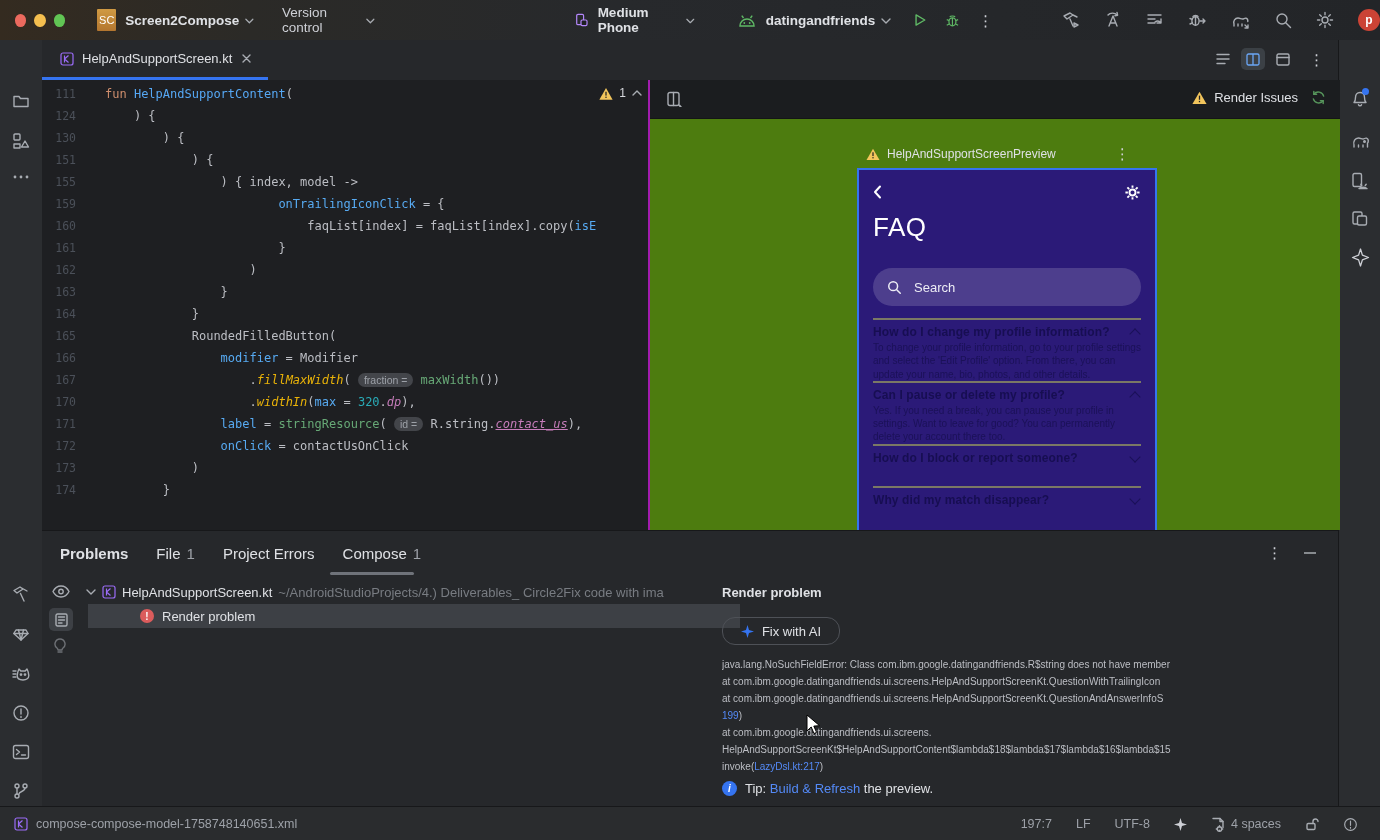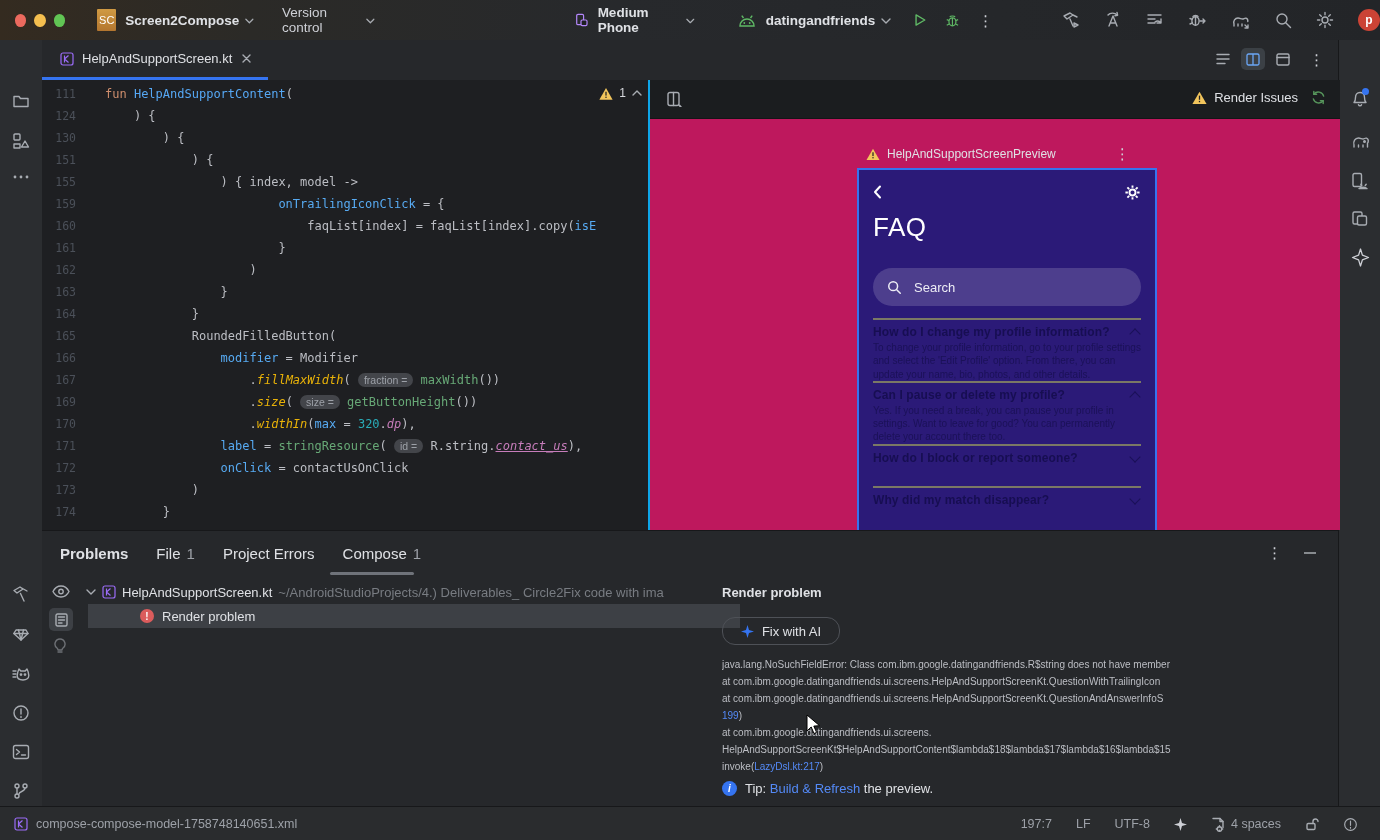--- a/index.html
+++ b/index.html
@@ -43,21 +43,21 @@
   .c-ext{color:#eab308;font-style:italic;} .c-call{color:#67A876;}
   .c-num{color:#2AACB8;} .c-dp{color:#C77DBB;font-style:italic;}
   .c-strref{color:#C77DBB;font-style:italic;text-decoration:underline;}
   .c-p{color:#BCBEC4;}
   .c-hint{background:#43454A;color:#9DA1A8;border-radius:7px;padding:1px 6px;font-size:10.5px;
           font-family:"Liberation Sans",sans-serif;font-style:normal;}
   .warnbadge{position:absolute;right:28px;top:6px;display:flex;align-items:center;gap:6px;font-size:12px;color:#D5D7DC;}
   .smark{position:absolute;border-radius:2px;}
 
   
-  .preview{left:648px;top:80px;width:690px;height:450px;background:#be185d;border-left:2px solid #0ea5e9;overflow:hidden;}
+  .preview{left:648px;top:80px;width:690px;height:450px;background:#4d7c0f;border-left:2px solid #a21caf;overflow:hidden;}
   .pv-toolbar{position:absolute;left:0;top:0;width:100%;height:38px;background:#1B1D1F;border-bottom:1px solid #141517;}
   .pv-issues{position:absolute;right:14px;top:10px;display:flex;align-items:center;gap:7px;font-size:13px;}
   .pv-label{position:absolute;left:216px;top:66px;display:flex;align-items:center;gap:7px;font-size:12px;color:#DFE1E5;}
   .device{position:absolute;left:207px;top:88px;width:268px;height:400px;border:2px solid #3574F0;background:#2B1A78;
           overflow:hidden;padding:12px 14px;box-sizing:content-box;}
   .d-appbar{display:flex;justify-content:space-between;align-items:center;height:20px;color:#fff;}
   .d-title{margin-top:10px;font-size:26px;letter-spacing:.5px;color:#FFFFFF;height:32px;}
   .d-search{margin-top:24px;height:38px;border-radius:19px;background:rgba(255,255,255,.16);
             display:flex;align-items:center;padding:0 14px;gap:12px;color:#EDEDF5;font-size:13px;}
   .faq-list{margin-top:12px;}
@@ -302,21 +302,20 @@
         <div class="crow"><span class="lnum">155</span><span class="ltext"><span>                </span><span class="c-p">) { index, model -&gt;</span></span></div>
         <div class="crow"><span class="lnum">159</span><span class="ltext"><span>                        </span><span class="c-named">onTrailingIconClick</span><span class="c-p"> = {</span></span></div>
         <div class="crow"><span class="lnum">160</span><span class="ltext"><span>                            </span><span class="c-p">faqList[index] = faqList[index].copy(</span><span class="c-named">isE</span></span></div>
         <div class="crow"><span class="lnum">161</span><span class="ltext"><span>                        </span><span class="c-p">}</span></span></div>
         <div class="crow"><span class="lnum">162</span><span class="ltext"><span>                    </span><span class="c-p">)</span></span></div>
         <div class="crow"><span class="lnum">163</span><span class="ltext"><span>                </span><span class="c-p">}</span></span></div>
         <div class="crow"><span class="lnum">164</span><span class="ltext"><span>            </span><span class="c-p">}</span></span></div>
         <div class="crow"><span class="lnum">165</span><span class="ltext"><span>            </span><span class="c-p">RoundedFilledButton(</span></span></div>
         <div class="crow"><span class="lnum">166</span><span class="ltext"><span>                </span><span class="c-named">modifier</span><span class="c-p"> = Modifier</span></span></div>
         <div class="crow"><span class="lnum">167</span><span class="ltext"><span>                    </span><span class="c-p">.</span><span class="c-ext">fillMaxWidth</span><span class="c-p">( </span><span class="c-hint">fraction =</span><span class="c-p"> </span><span class="c-call">maxWidth</span><span class="c-p">())</span></span></div>
-        <div class="crow"><span class="lnum">169</span><span class="ltext"><span>                    </span><span class="c-p">.</span><span class="c-ext">size</span><span class="c-p">( </span><span class="c-hint">size =</span><span class="c-p"> </span><span class="c-call">getButtonHeight</span><span class="c-p">())</span></span></div>
         <div class="crow"><span class="lnum">170</span><span class="ltext"><span>                    </span><span class="c-p">.</span><span class="c-ext">widthIn</span><span class="c-p">(</span><span class="c-named">max</span><span class="c-p"> = </span><span class="c-num">320</span><span class="c-p">.</span><span class="c-dp">dp</span><span class="c-p">),</span></span></div>
         <div class="crow"><span class="lnum">171</span><span class="ltext"><span>                </span><span class="c-named">label</span><span class="c-p"> = </span><span class="c-call">stringResource</span><span class="c-p">( </span><span class="c-hint">id =</span><span class="c-p"> R.string.</span><span class="c-strref">contact_us</span><span class="c-p">),</span></span></div>
         <div class="crow"><span class="lnum">172</span><span class="ltext"><span>                </span><span class="c-named">onClick</span><span class="c-p"> = contactUsOnClick</span></span></div>
         <div class="crow"><span class="lnum">173</span><span class="ltext"><span>            </span><span class="c-p">)</span></span></div>
         <div class="crow"><span class="lnum">174</span><span class="ltext"><span>        </span><span class="c-p">}</span></span></div>
       </div>
     <div class="warnbadge">
       <svg width="14" height="13" viewBox="0 0 16 14">
           <path d="M8 .8L15.6 14H.4z" fill="#F2C55C"></path>
           <rect x="7.3" y="5" width="1.4" height="4.4" fill="#1E1F22"></rect>

